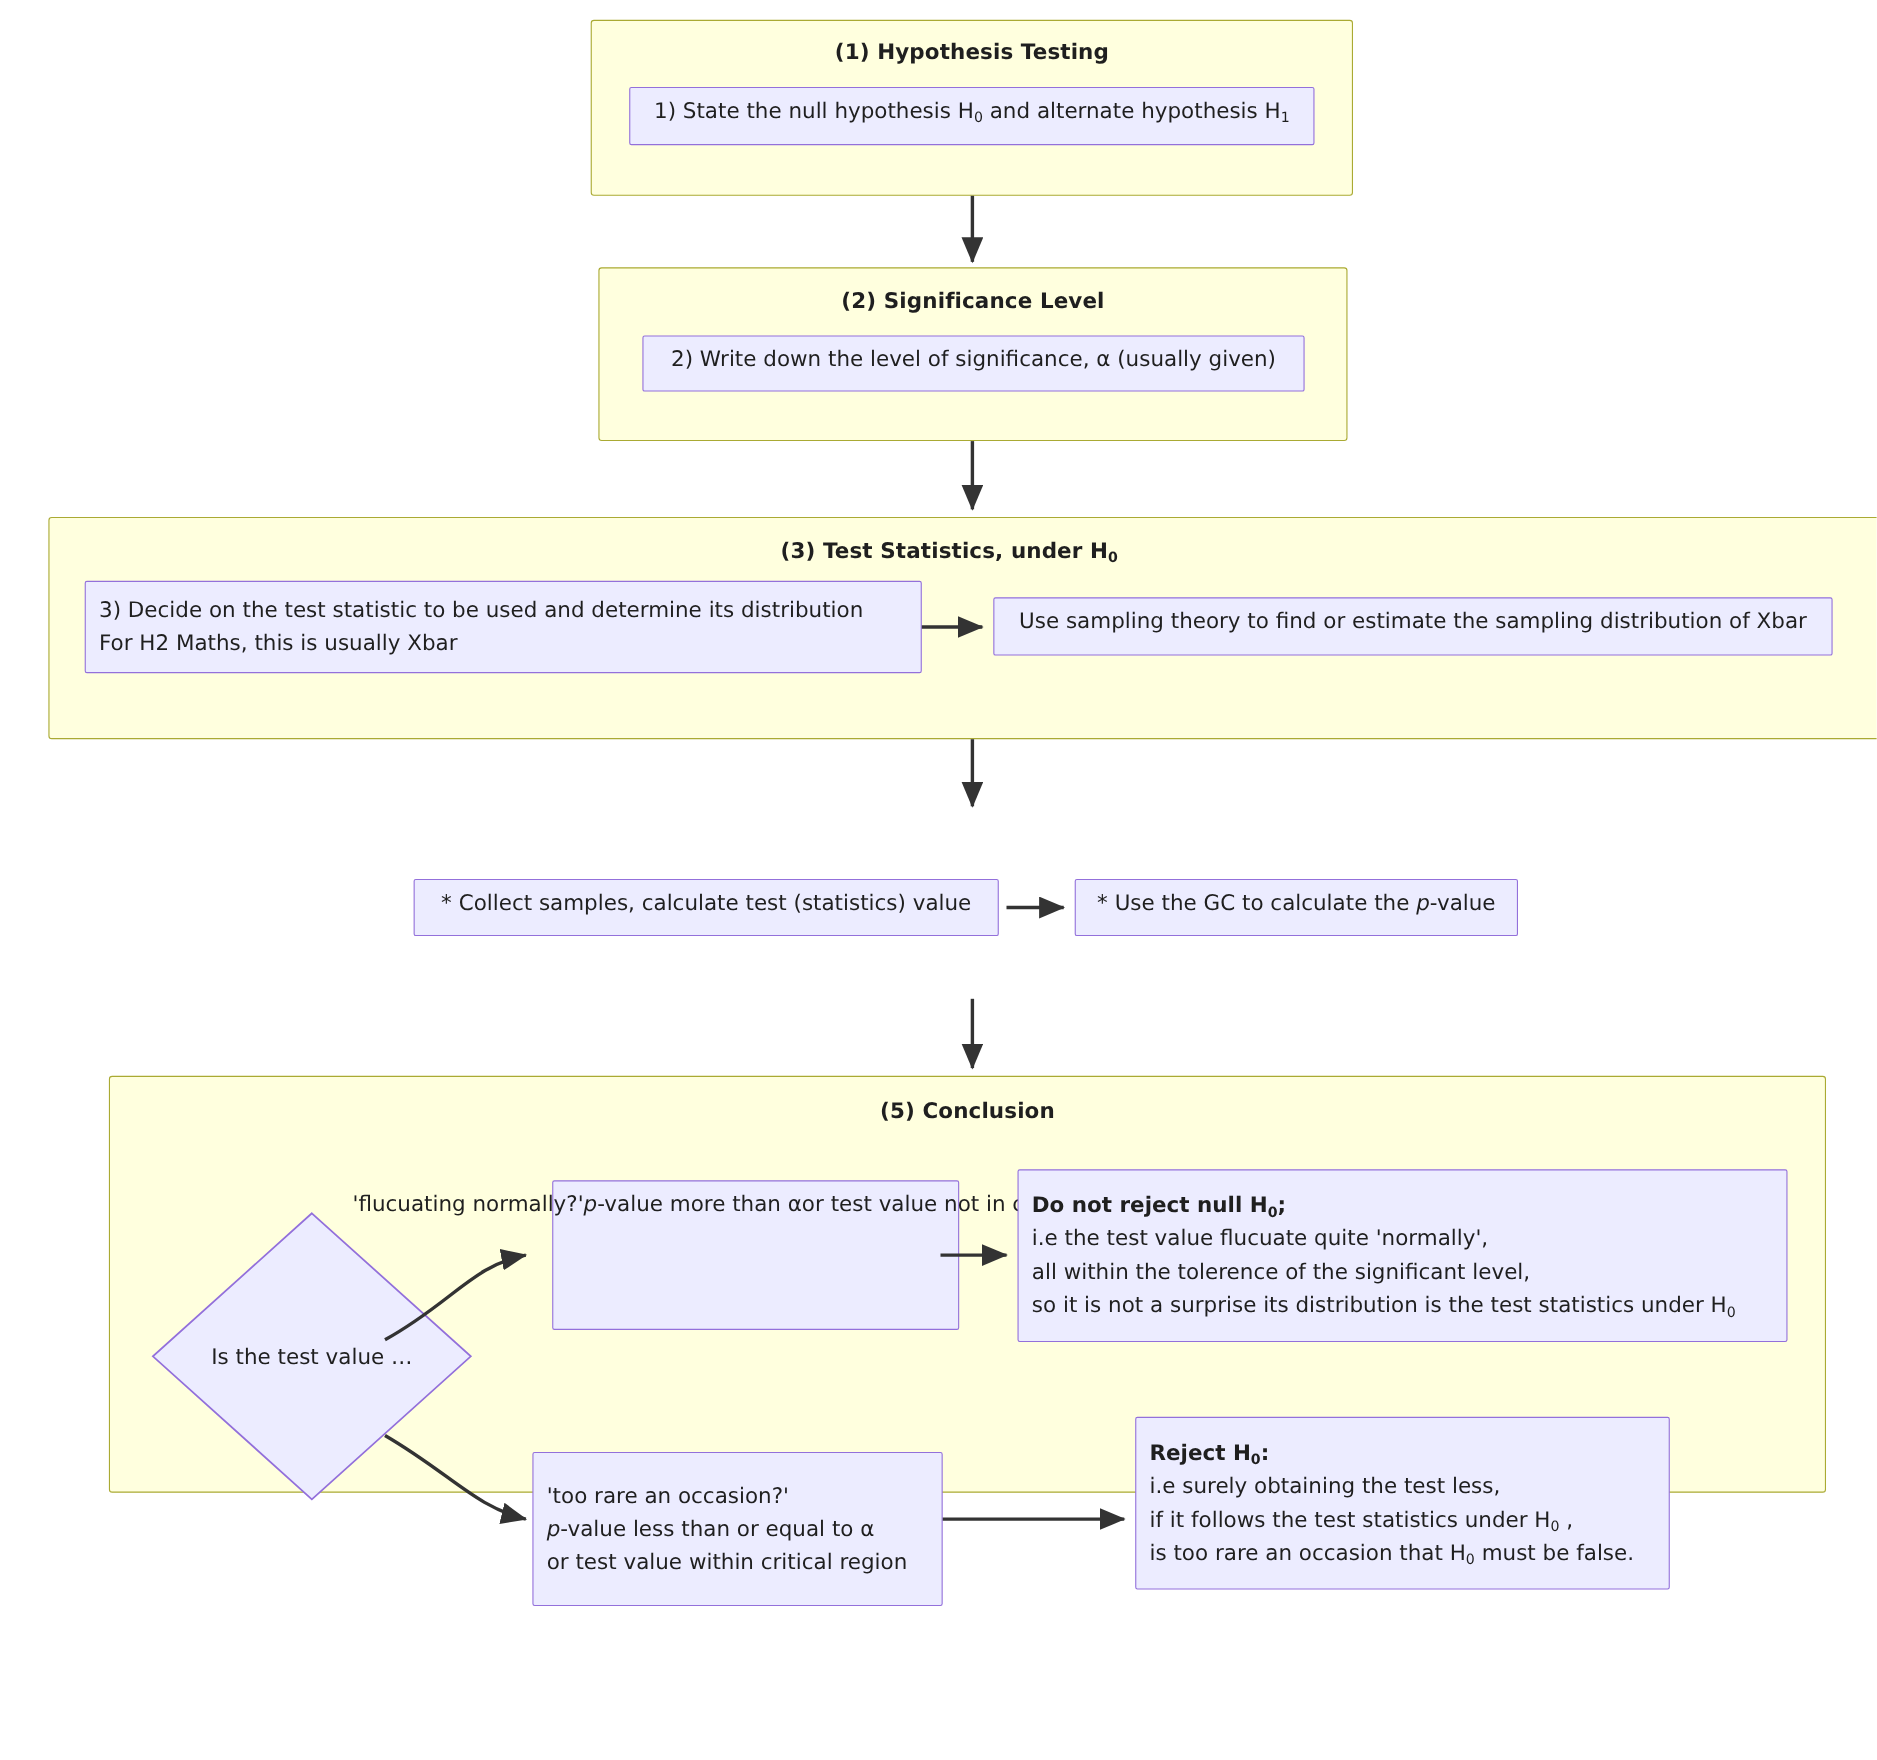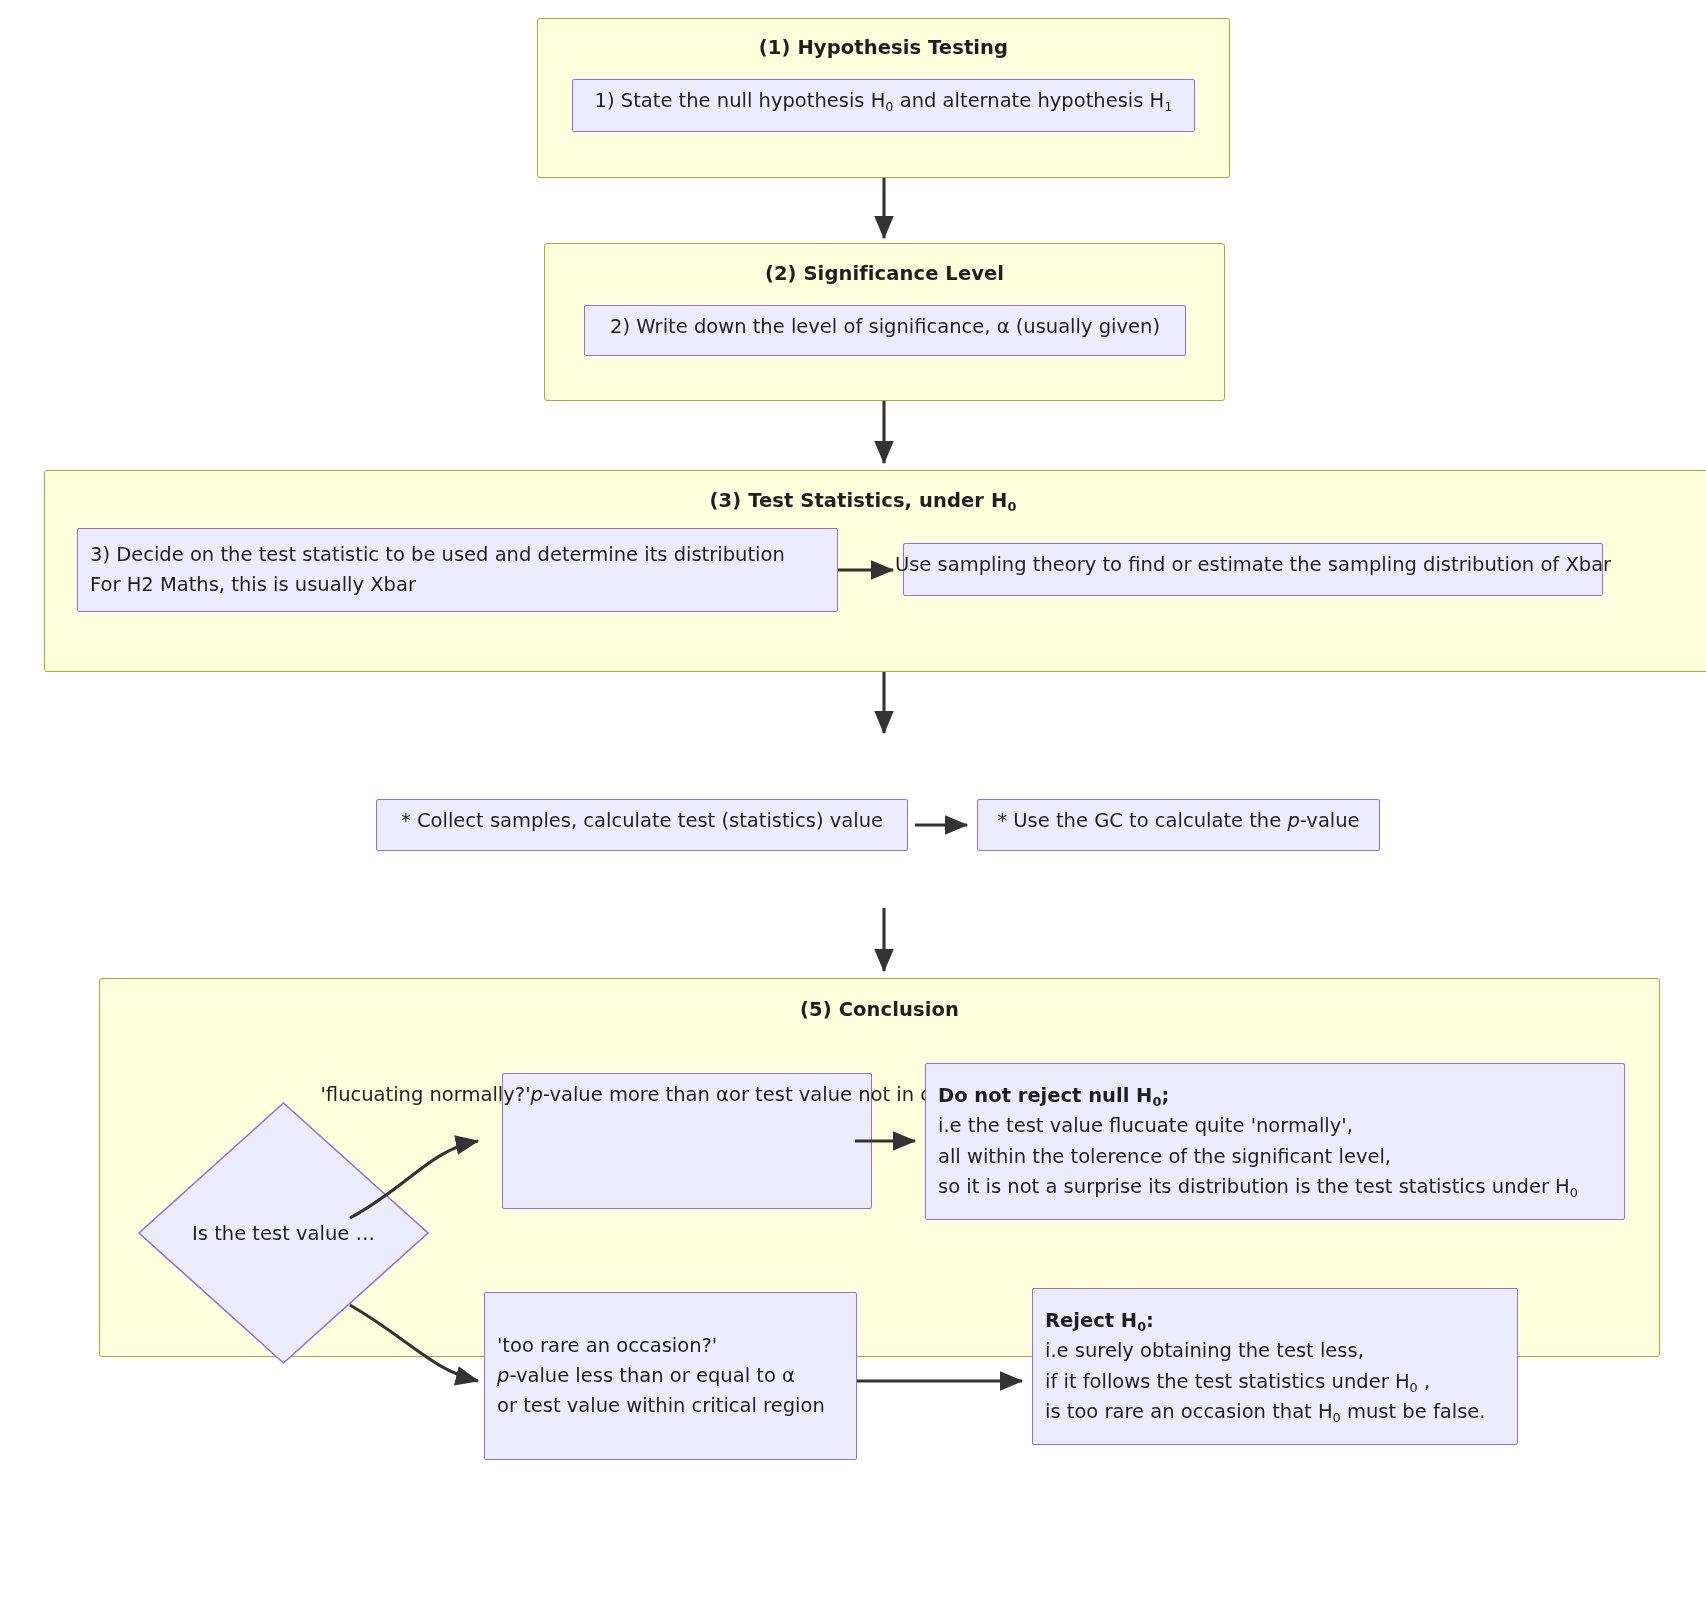--- a/index.html
+++ b/index.html
@@ -134,21 +134,21 @@
     <span class="ln">2) Write down the level of significance, α (usually given)</span>
   </div>
 
   <div class="cluster" style="left:44px; top:470px; width:1706px; height:202px;">
     <div class="cluster-title" style="top:18px; left:0; width:1636px;">(3) Test Statistics, under H<sub>0</sub></div>
   </div>
   <div class="node" style="left:77px; top:528px; width:761px; height:84px; flex-direction:column;">
     <span class="ln">3) Decide on the test statistic to be used and determine its distribution</span>
     <span class="ln">For H2 Maths, this is usually Xbar</span>
   </div>
-  <div class="node" style="left:903px; top:543px; width:700px; height:53px;">
+  <div class="node" style="left:903px; top:543px; width:763px; height:53px;">
     <span class="ln">Use sampling theory to find or estimate the sampling distribution of Xbar</span>
   </div>
 
   <div class="node" style="left:376px; top:799px; width:532px; height:52px;">
     <span class="ln">* Collect samples, calculate test (statistics) value</span>
   </div>
   <div class="node" style="left:977px; top:799px; width:403px; height:52px;">
     <span class="ln">* Use the GC to calculate the <span class="it">p</span>-value</span>
   </div>
 
@@ -162,21 +162,21 @@
     </svg>
     <div class="diamond-label">Is the test value …</div>
   </div>
 
   <div class="node" style="left:487px; top:1073px; width:370px; height:136px; flex-direction:row;margin-left:15px;">
     <span class="ln">'flucuating normally?'</span>
     <span class="ln"><span class="it">p</span>-value more than α</span>
     <span class="ln">or test value not in critical region</span>
   </div>
 
-  <div class="node" style="left:484px; top:1292px; width:373px; height:168px; flex-direction:column;">
+  <div class="node" style="left:484px; top:1320px; width:373px; height:140px; flex-direction:column;">
     <span class="ln">'too rare an occasion?'</span>
     <span class="ln"><span class="it">p</span>-value less than or equal to α</span>
     <span class="ln">or test value within critical region</span>
   </div>
 
   <div class="node" style="left:925px; top:1063px; width:700px; height:157px; flex-direction:column;">
     <span class="ln bold">Do not reject null H<sub>0</sub>;</span>
     <span class="ln">i.e the test value flucuate quite 'normally',</span>
     <span class="ln">all within the tolerence of the significant level,</span>
     <span class="ln">so it is not a surprise its distribution is the test statistics under H<sub>0</sub></span>

